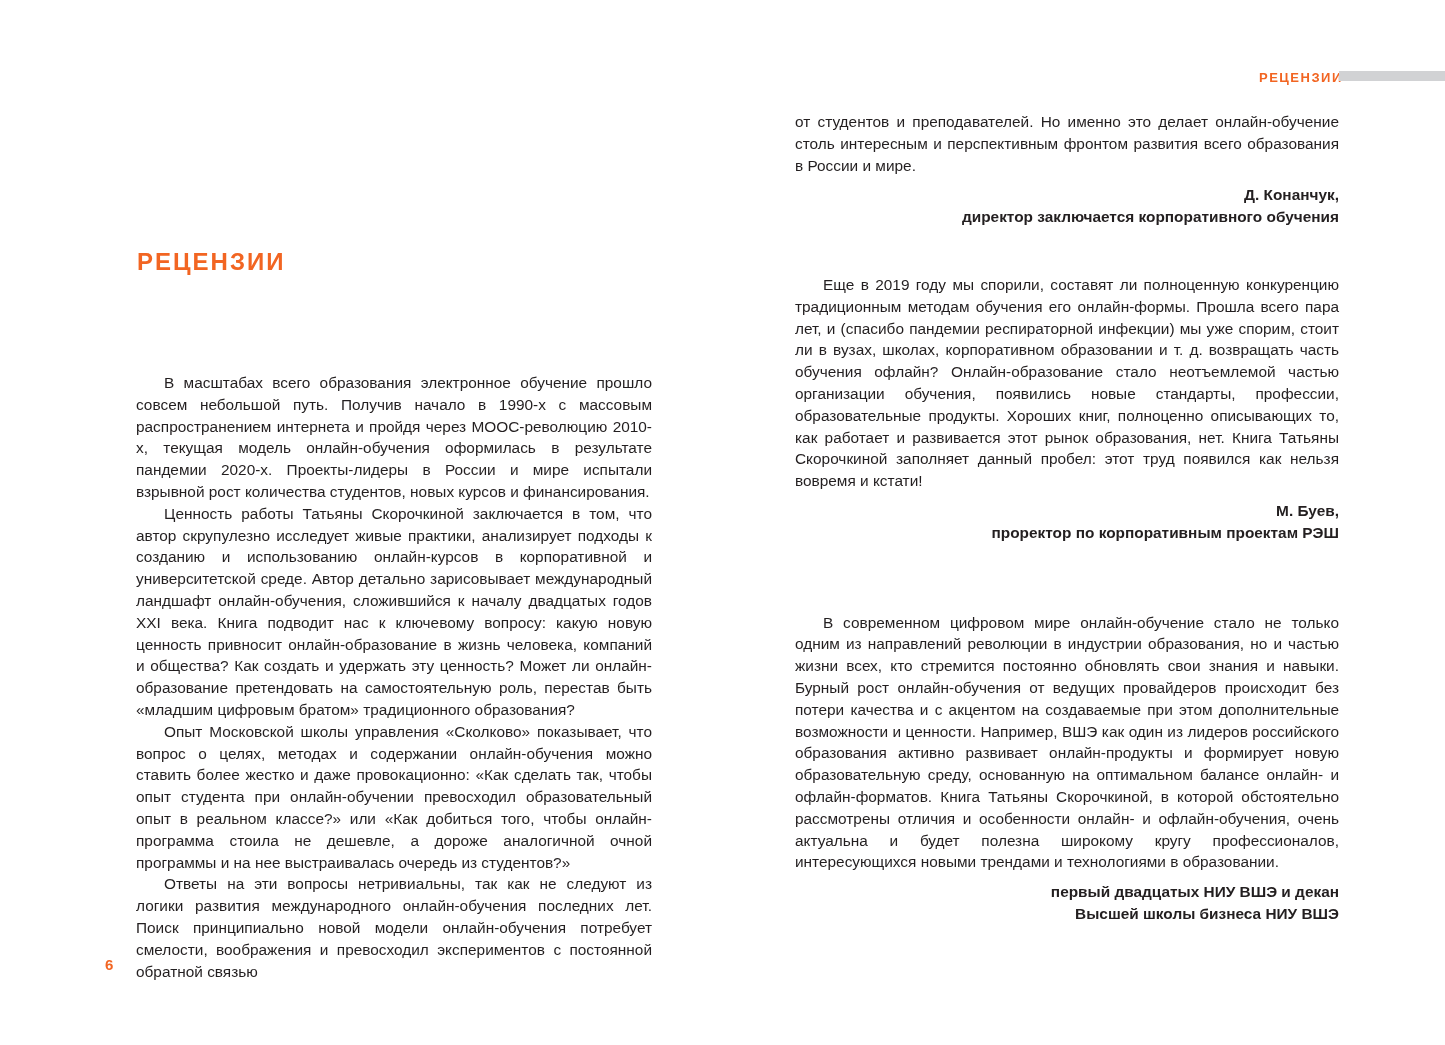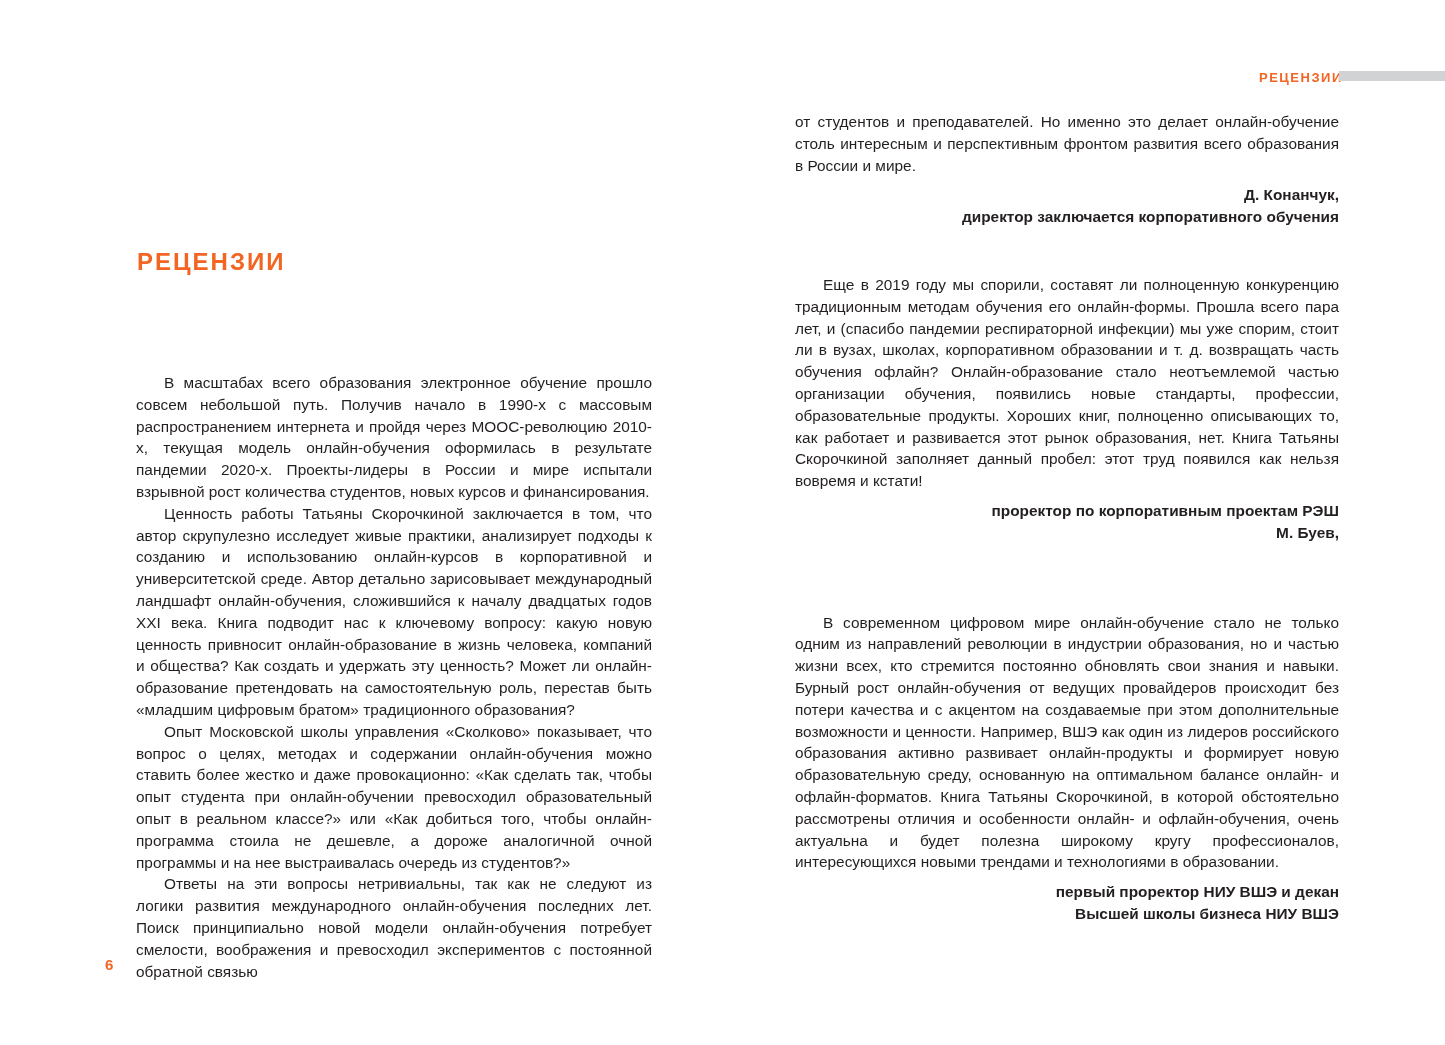--- a/index.html
+++ b/index.html
@@ -69,27 +69,27 @@
       <div>Д. Конанчук,</div>
       <div>директор заключается корпоративного обучения</div>
     </div>
   </div>
 
   <div class="gap1"></div>
 
   <div class="review">
     <p>Еще в 2019 году мы спорили, составят ли полноценную конкуренцию традиционным методам обучения его онлайн-формы. Прошла всего пара лет, и (спасибо пандемии респираторной инфекции) мы уже спорим, стоит ли в вузах, школах, корпоративном образовании и т. д. возвращать часть обучения офлайн? Онлайн-образование стало неотъемлемой частью организации обучения, появились новые стандарты, профессии, образовательные продукты. Хороших книг, полноценно описывающих то, как работает и развивается этот рынок образования, нет. Книга Татьяны Скорочкиной заполняет данный пробел: этот труд появился как нельзя вовремя и кстати!</p>
     <div class="signature">
+      <div>М. Буев,</div>
       <div>проректор по корпоративным проектам РЭШ</div>
-      <div>М. Буев,</div>
     </div>
   </div>
 
   <div class="gap2"></div>
 
   <div class="review">
     <p>В современном цифровом мире онлайн-обучение стало не только одним из направлений революции в индустрии образования, но и частью жизни всех, кто стремится постоянно обновлять свои знания и навыки. Бурный рост онлайн-обучения от ведущих провайдеров происходит без потери качества и с акцентом на создаваемые при этом дополнительные возможности и ценности. Например, ВШЭ как один из лидеров российского образования активно развивает онлайн-продукты и формирует новую образовательную среду, основанную на оптимальном балансе онлайн- и офлайн-форматов. Книга Татьяны Скорочкиной, в которой обстоятельно рассмотрены отличия и особенности онлайн- и офлайн-обучения, очень актуальна и будет полезна широкому кругу профессионалов, интересующихся новыми трендами и технологиями в образовании.</p>
     <div class="signature">
-      <div>первый проректор НИУ ВШЭ и декан</div>
+      <div>первый двадцатых НИУ ВШЭ и декан</div>
       <div>Высшей школы бизнеса НИУ ВШЭ</div>
     </div>
   </div>
 </div>
 
 </body></html>

